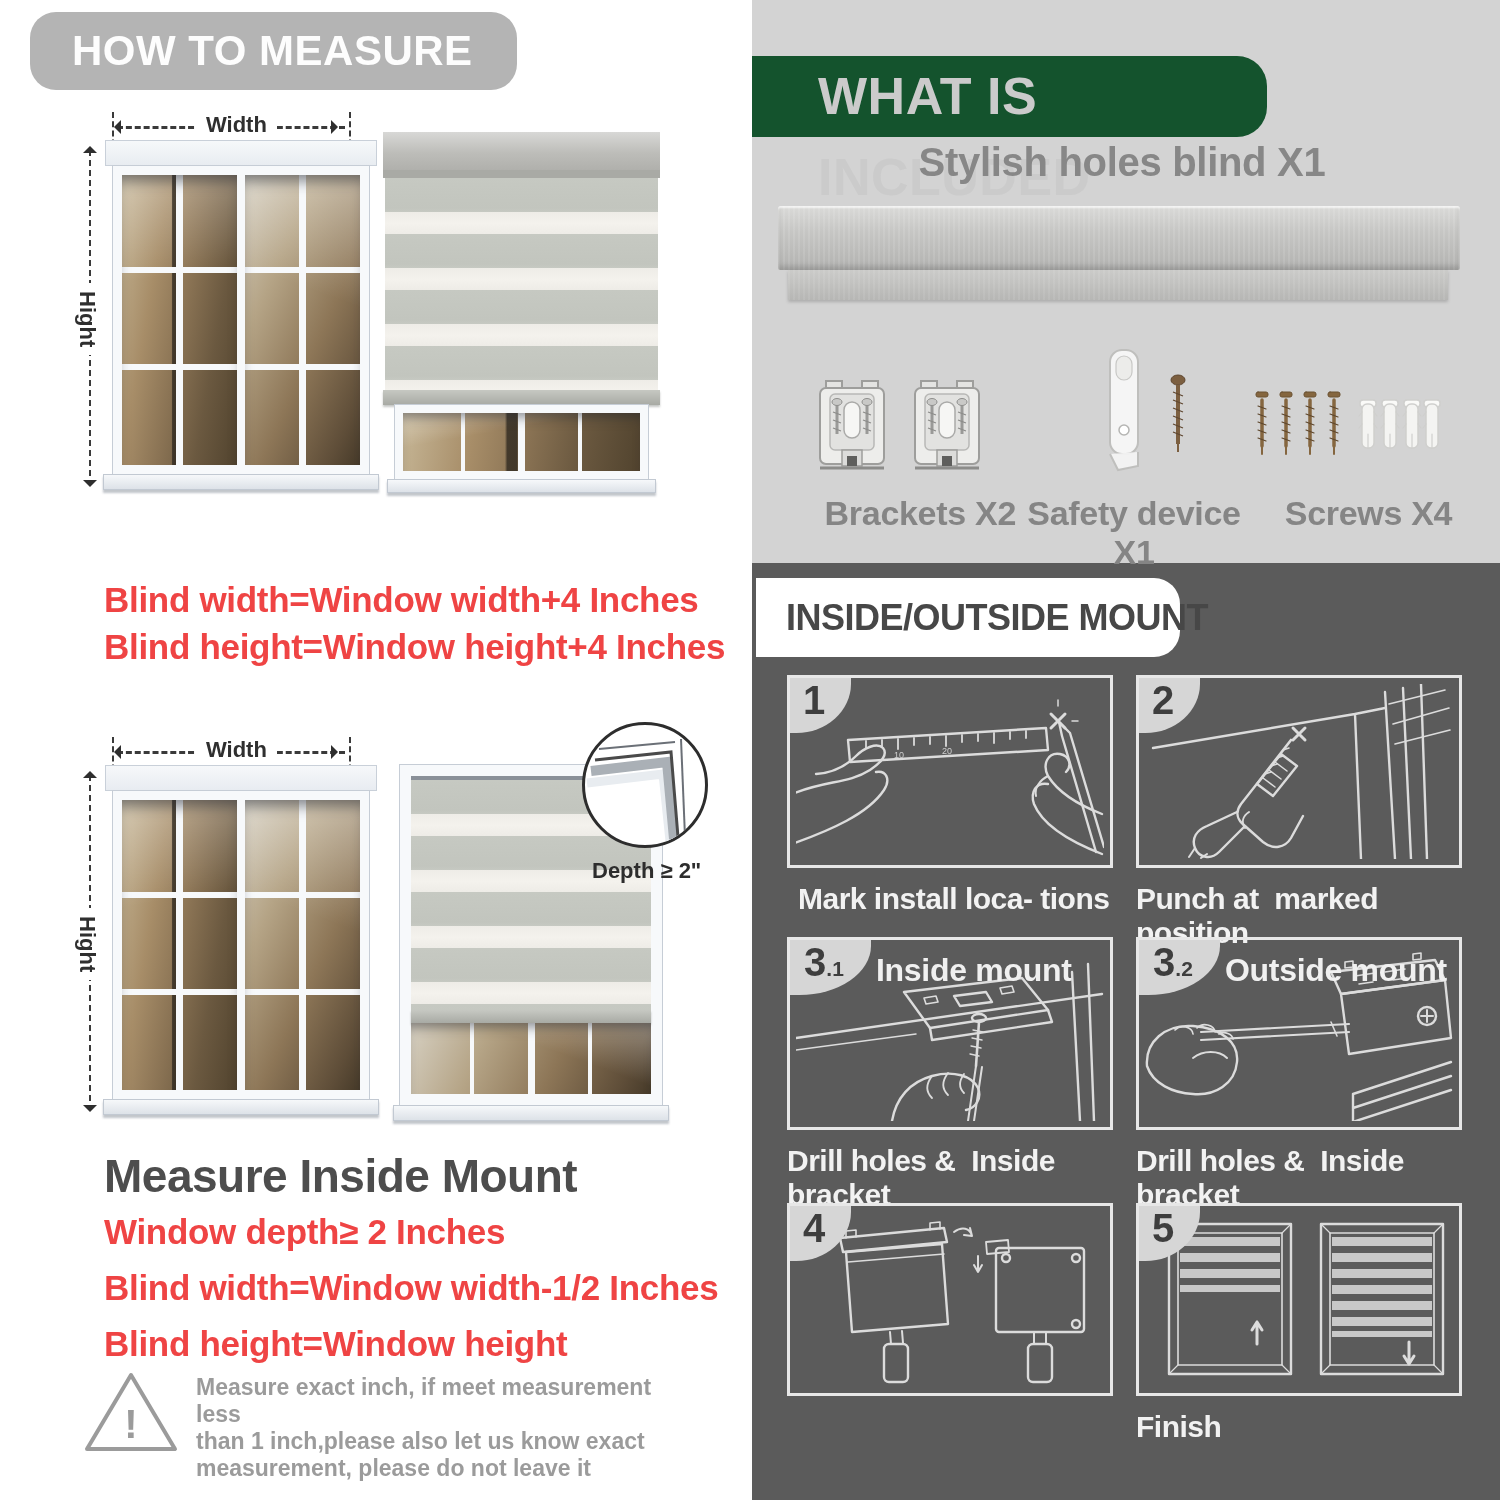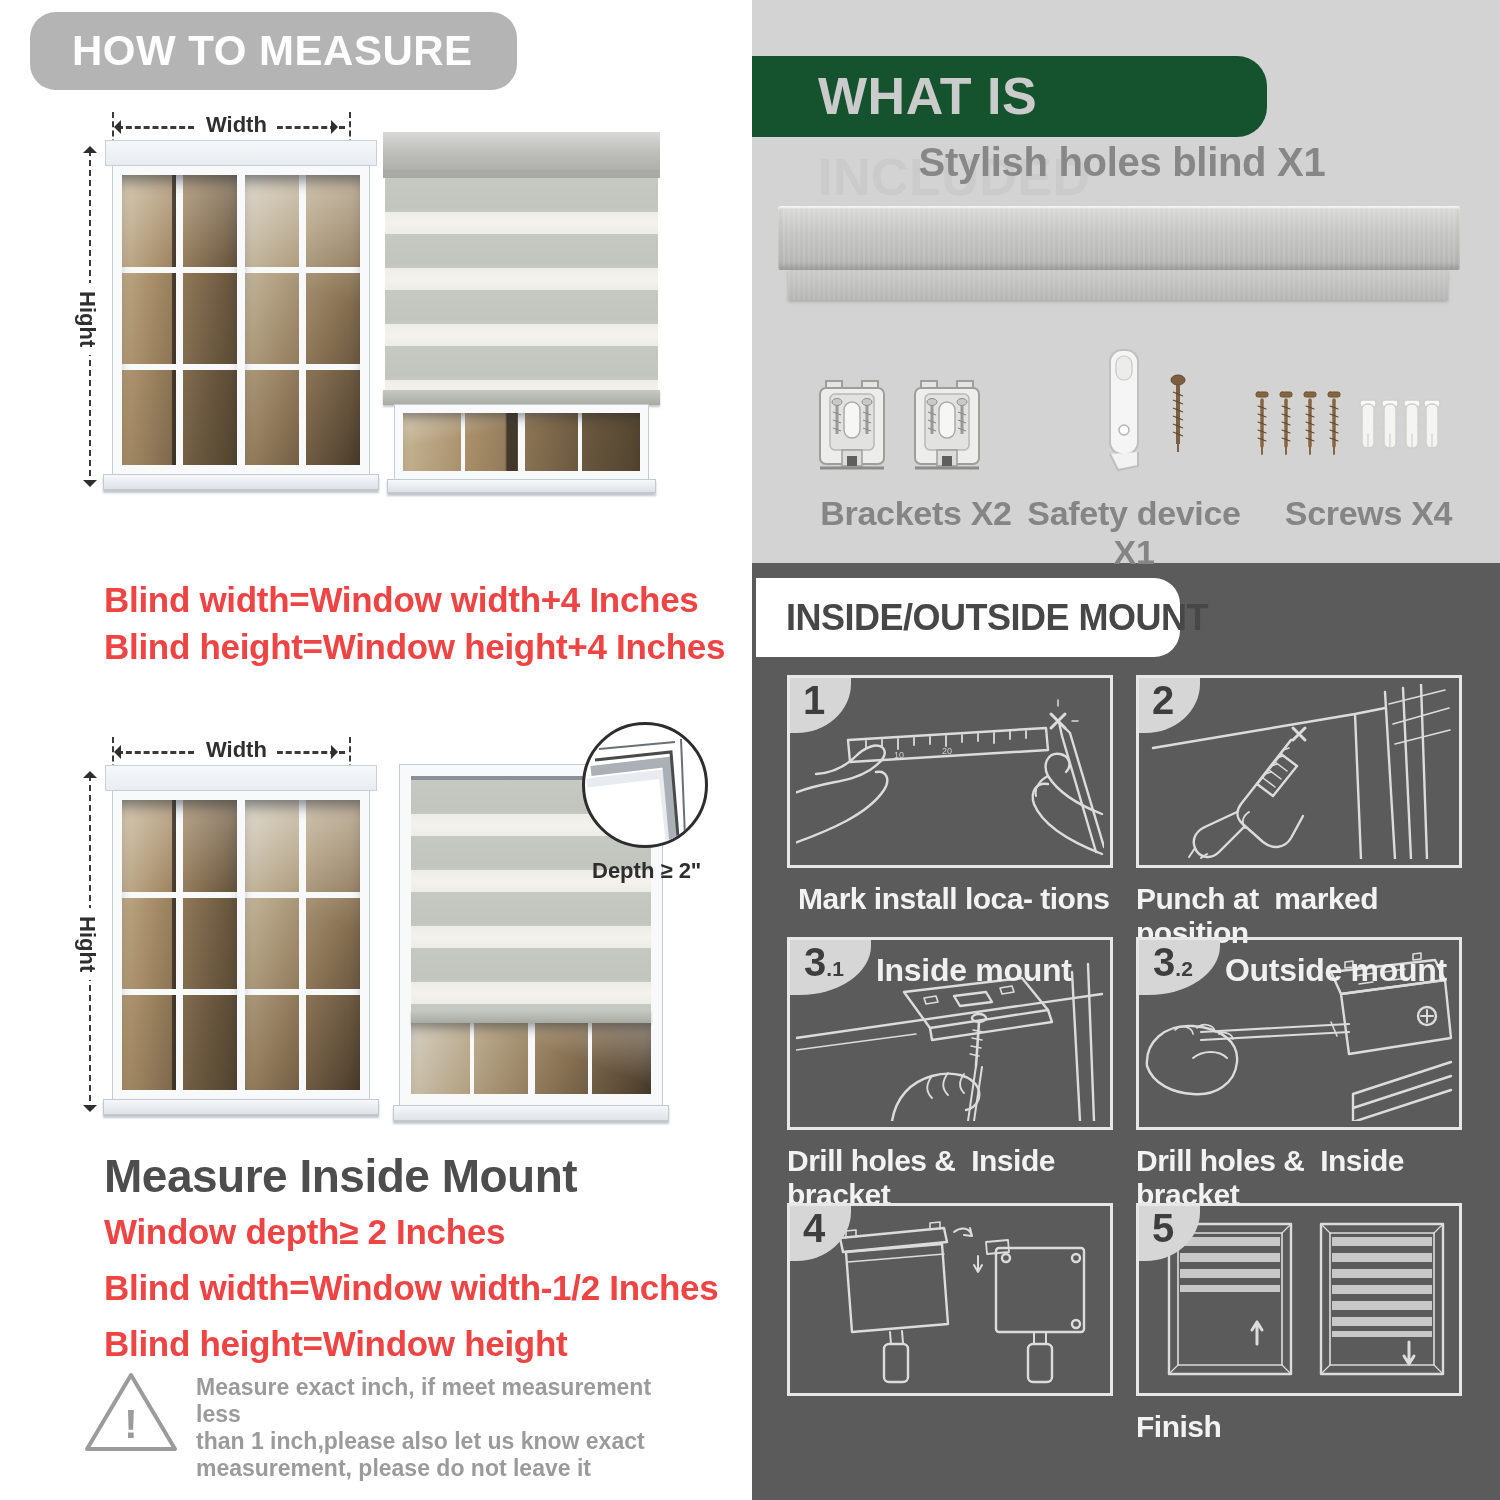--- a/index.html
+++ b/index.html
@@ -254,21 +254,21 @@
           <ellipse cx="25" cy="30" rx="5" ry="3.5" fill="#c9c9c7" stroke="#8f8f8d"></ellipse>
           <line x1="55" y1="33" x2="55" y2="62" stroke="#9a9a98" stroke-width="3"></line>
           <path d="M51,40 l8,3 M51,48 l8,3 M51,56 l8,3" stroke="#8c8c8a" stroke-width="1.2" fill="none"></path>
           <ellipse cx="55" cy="30" rx="5" ry="3.5" fill="#c9c9c7" stroke="#8f8f8d"></ellipse>
           <rect x="30" y="78" width="20" height="16" fill="#dcdcda" stroke="#9e9e9c" stroke-width="1.5"></rect>
           <rect x="35" y="84" width="10" height="10" fill="#5f5f5d"></rect>
           <path d="M8,96 h64" stroke="#8c8c8a" stroke-width="3"></path>
         </g>
       </svg>
     </div>
-    <div class="item-label" style="left:44px;width:240px;">Brackets X2</div>
+    <div class="item-label" style="left:24px;width:240px;text-align:right;">Brackets X2</div>
 
     <div class="abs" style="left:338px;top:348px;">
       <svg width="130" height="136" viewBox="0 0 130 136">
         <rect x="20" y="2" width="28" height="104" rx="12" fill="rgba(250,250,250,.85)" stroke="#bfbfbd" stroke-width="2"></rect>
         <rect x="26" y="8" width="16" height="24" rx="8" fill="#ececea" stroke="#c8c8c6" stroke-width="1.2"></rect>
         <circle cx="34" cy="82" r="5" fill="#ffffff" stroke="#b5b5b3" stroke-width="1.5"></circle>
         <path d="M20,106 L28,122 L48,118 L48,104" fill="rgba(245,245,245,.9)" stroke="#bfbfbd" stroke-width="2"></path>
         <ellipse cx="88" cy="32" rx="7" ry="5" fill="#7c5f40" stroke="#5f4730"></ellipse>
         <line x1="88" y1="37" x2="88" y2="96" stroke="#7c5f40" stroke-width="4"></line>
         <path d="M83,44 l10,4 M83,52 l10,4 M83,60 l10,4 M83,68 l10,4 M83,76 l10,4 M83,84 l10,4" stroke="#5f4730" stroke-width="1.3" fill="none"></path>

